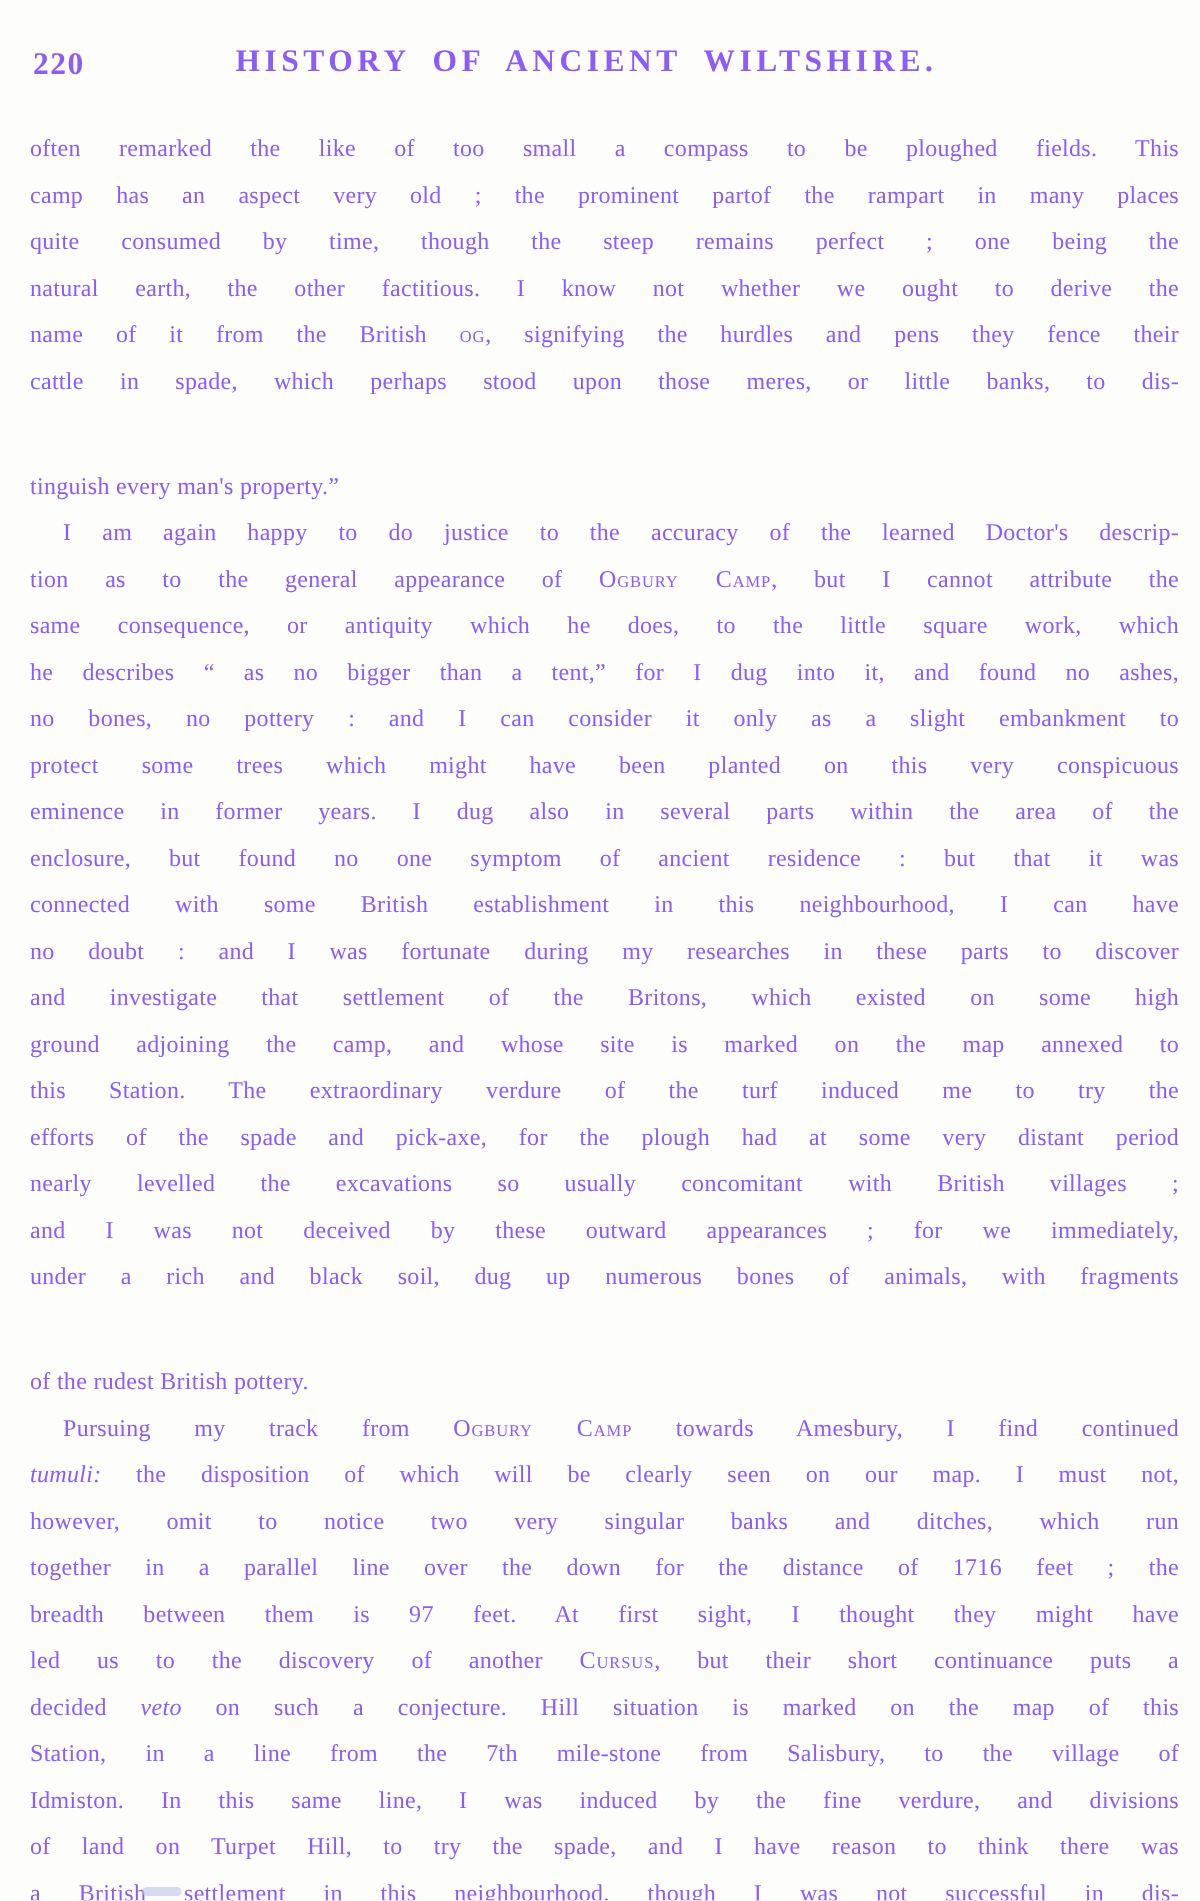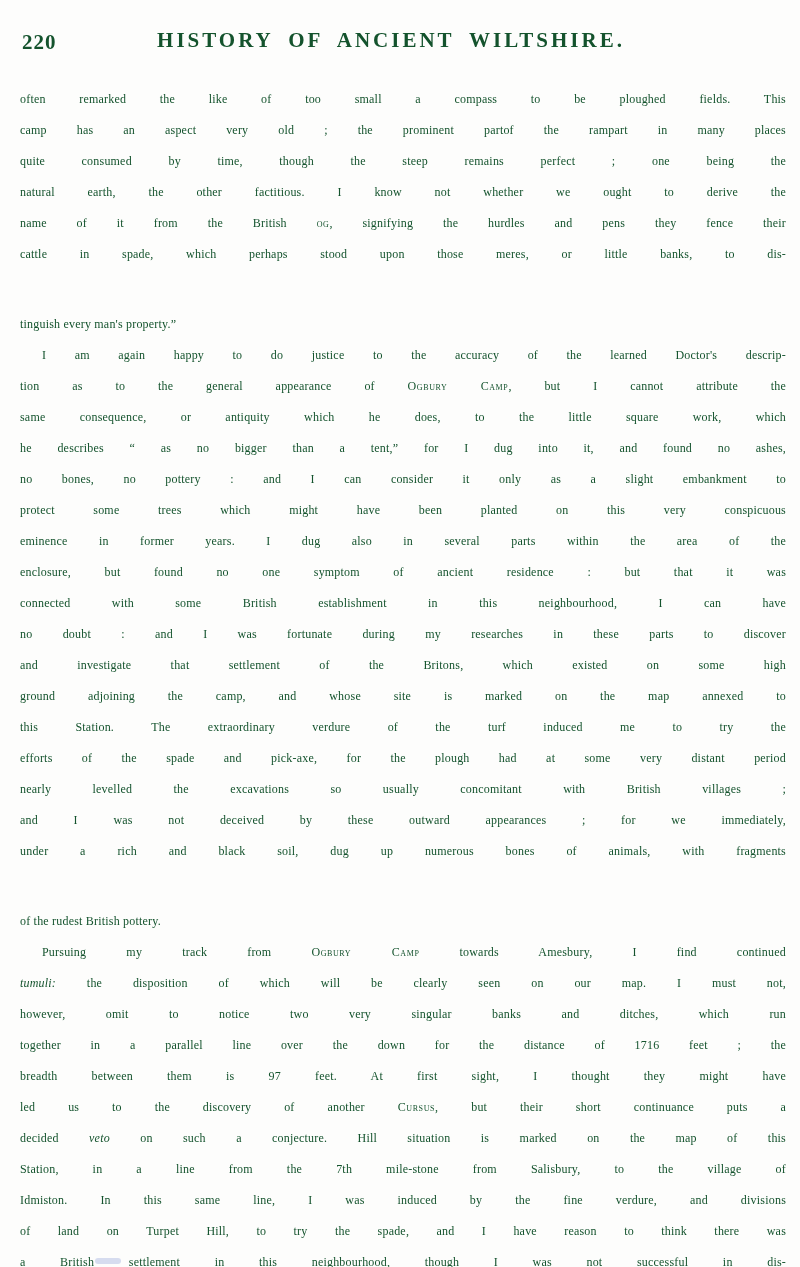--- a/index.html
+++ b/index.html
@@ -37,21 +37,21 @@
     font-size: 21px;
     font-weight: 700;
     letter-spacing: 3px;
     word-spacing: 7px;
     transform: translateX(-12px);
   }
   .page-body {
     width: 766px;
   }
   .line {
-    font-size: 12px;
+    font-size: 16px;
     line-height: 31px;
     height: 31px;
     text-align: justify;
     text-align-last: justify;
     text-justify: inter-word;
     white-space: normal;
     letter-spacing: 0.2px;
   }
   .line.last {
     text-align-last: left;
@@ -73,21 +73,21 @@
     bottom: 3px;
     width: 26px;
     height: 6px;
     border-radius: 3px;
     opacity: 0.65;
   }
 </style>
 </head>
 <body>
 
-<div class="page" style="background: rgb(253, 253, 252); color: #14532d;">
+<div class="page" style="background: rgb(253, 253, 252); color: #8b5cf6;">
   <header class="page-header">
     <span class="page-number">220</span>
     <h1 class="page-title">HISTORY OF ANCIENT WILTSHIRE.</h1>
   </header>
   <main class="page-body" id="page-body">
       <div class="line"><span>often remarked the like of too small a compass to be ploughed fields.  This</span></div>
       <div class="line"><span>camp has an aspect very old ; the prominent partof the rampart in many places</span></div>
       <div class="line"><span>quite consumed by time, though the steep remains perfect ; one being the</span></div>
       <div class="line"><span>natural earth, the other factitious.  I know not whether we ought to derive the</span></div>
       <div class="line"><span>name of it from the British </span><span class="sc">og</span><span>, signifying the hurdles and pens they fence their</span></div>

